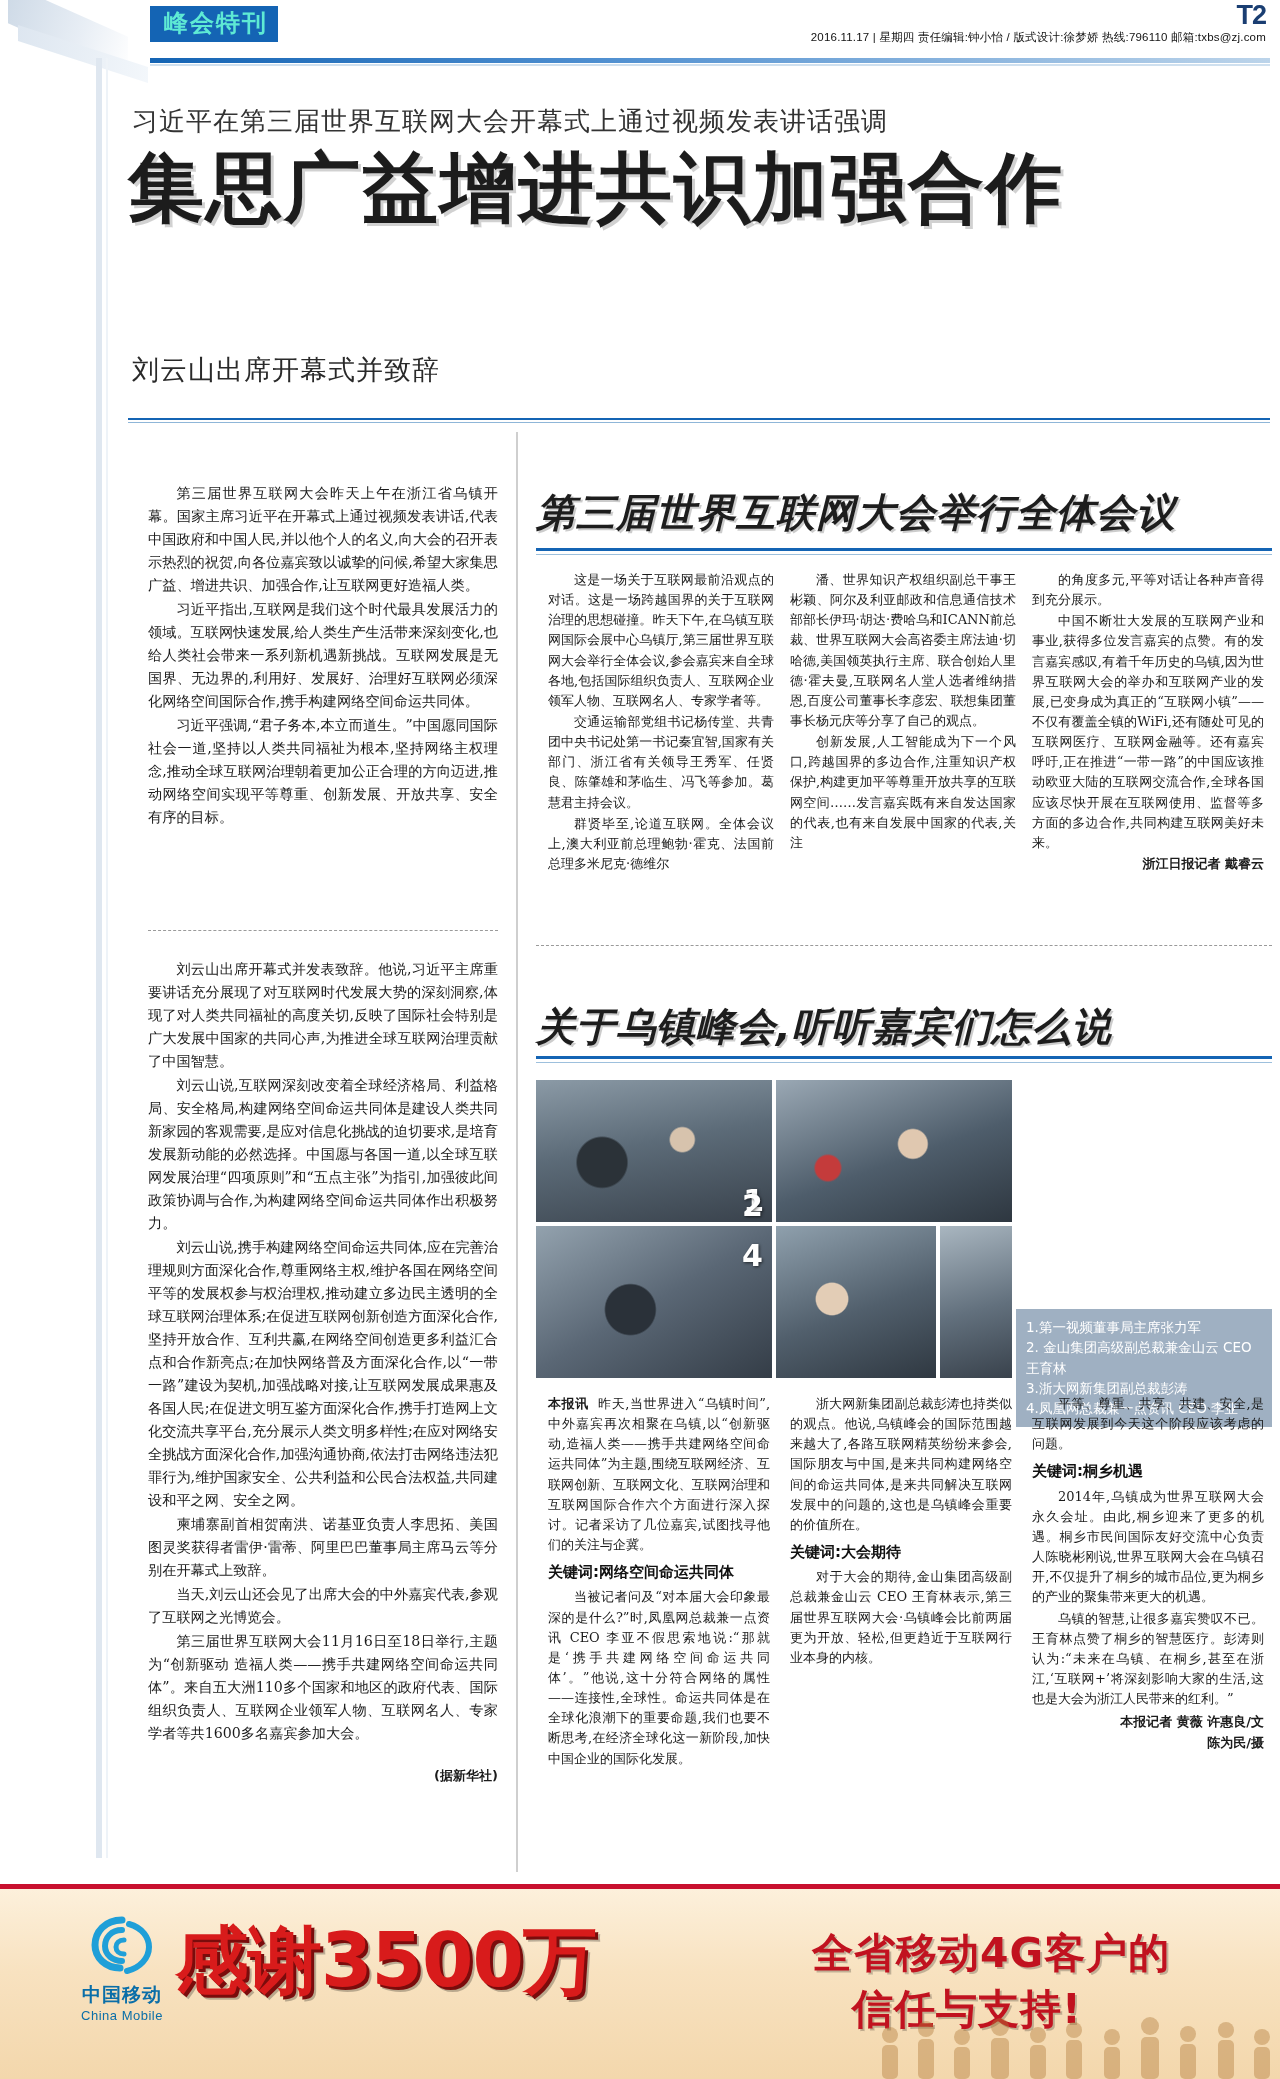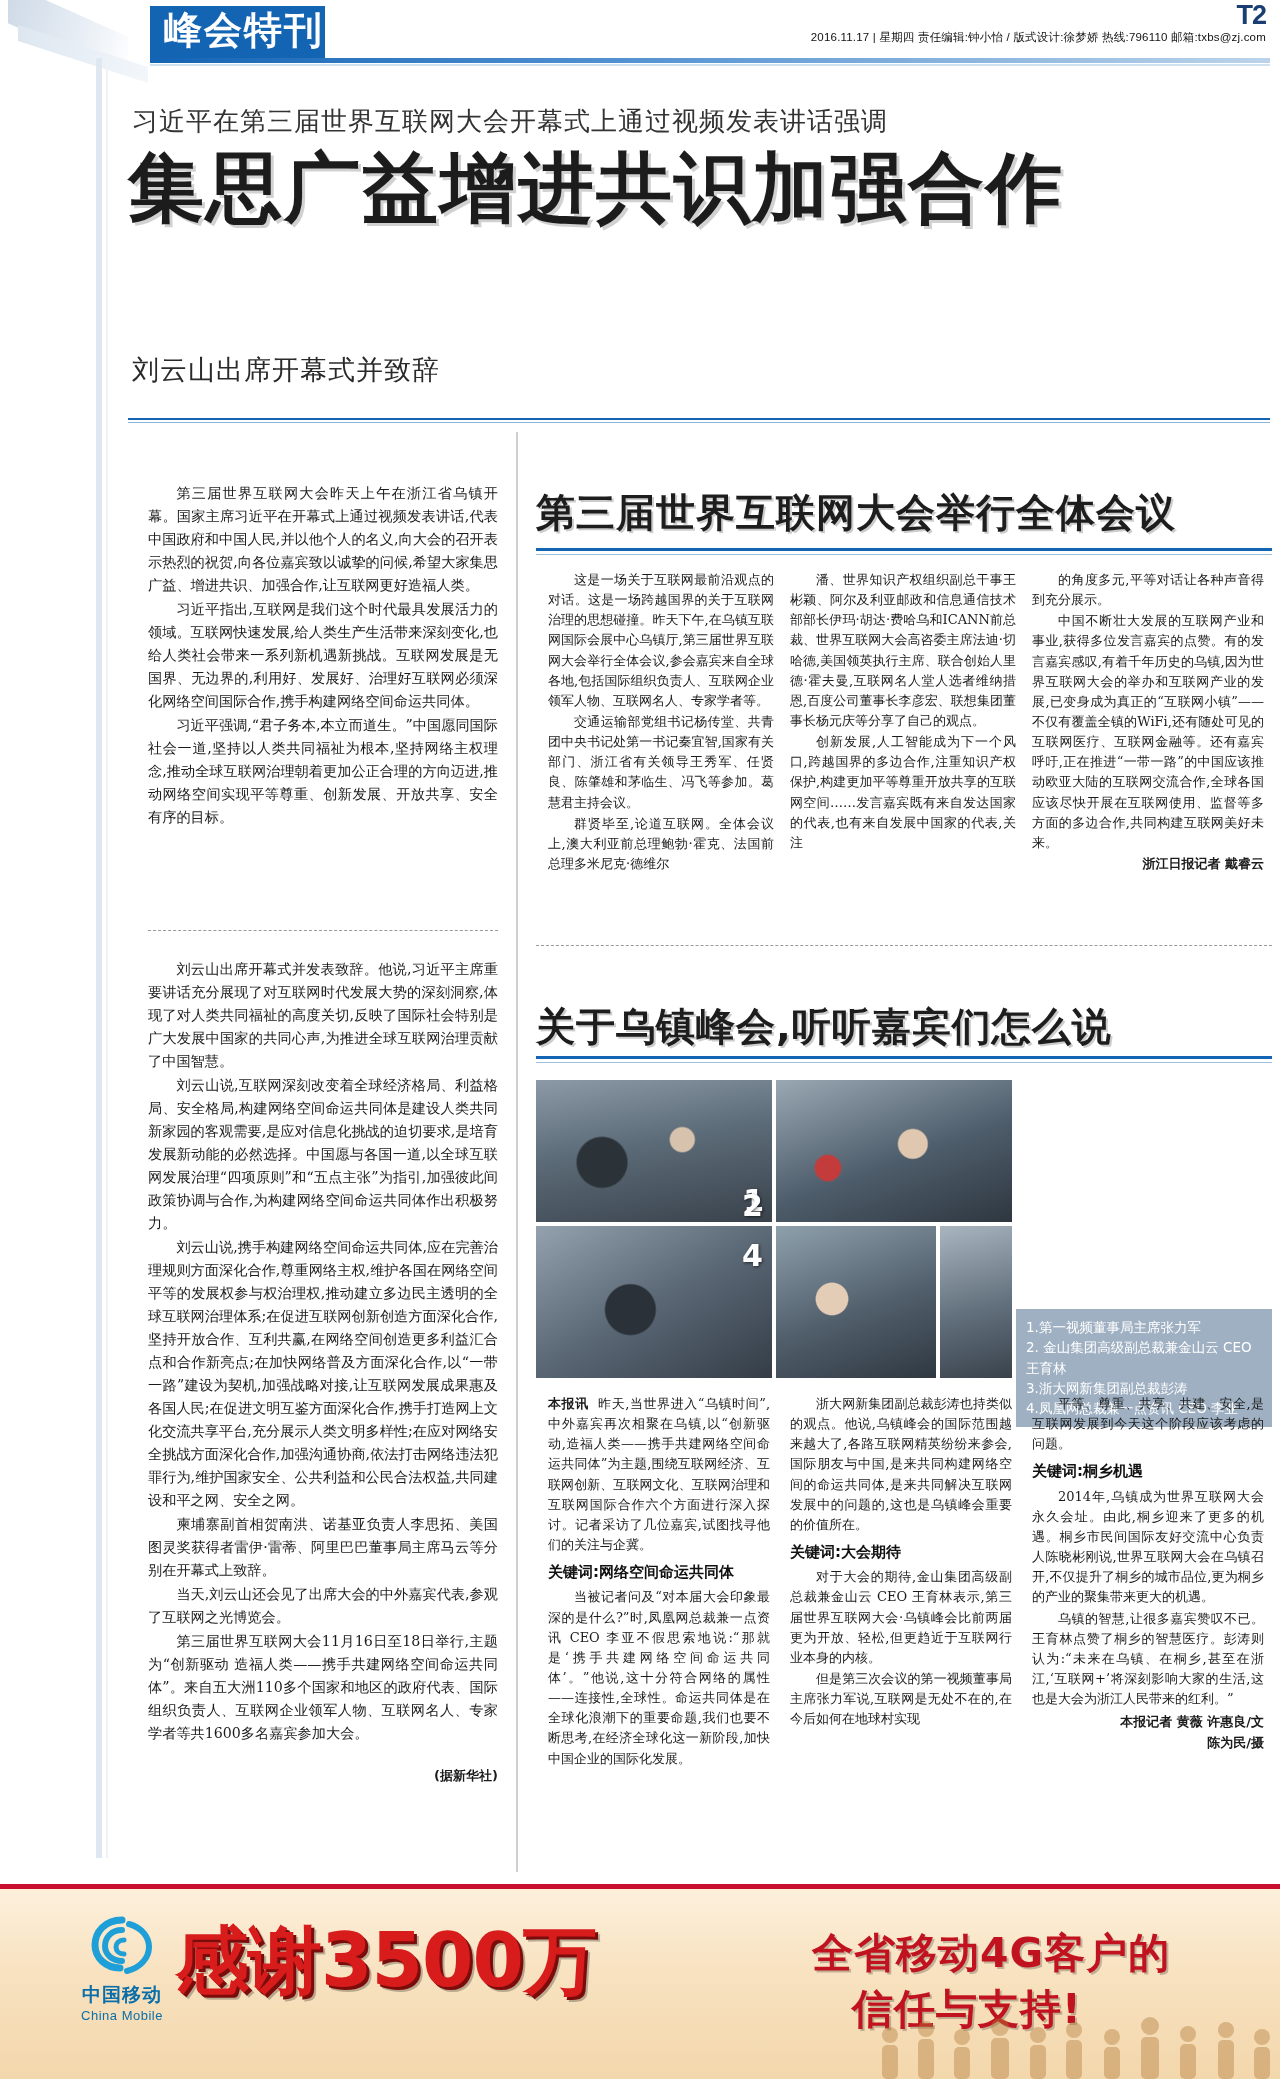--- a/index.html
+++ b/index.html
@@ -18,23 +18,23 @@
   .swoosh .band1{position:absolute;left:8px;top:10px;width:120px;height:40px;
      background:linear-gradient(105deg,#cdd9e6 0%,#e8eef5 60%,#ffffff 100%);
      transform:skewY(24deg);}
   .swoosh .band2{position:absolute;left:18px;top:46px;width:130px;height:16px;
      background:linear-gradient(100deg,#dde6f0,#f3f7fb);transform:skewY(18deg);}
   .vrule{position:absolute;left:96px;top:58px;width:6px;height:1800px;background:#dfe7f0;}
   .vrule2{position:absolute;left:106px;top:58px;width:2px;height:1800px;background:#eef3f8;}
 
   
   .masthead{position:absolute;left:150px;top:6px;width:1120px;height:52px;}
-  .special-box{display:inline-block;vertical-align:middle;background:#1464b4;color:#ffffff;
+  .special-box{display:inline-block;vertical-align:middle;background:#1464b4;color:#5eead4;
      font-family:"DejaVu Sans","Liberation Sans",sans-serif;font-weight:bold;
-     font-size:38px;letter-spacing:2px;padding:4px 1px 6px 14px;line-height:1.1;}
+     font-size:24px;letter-spacing:2px;padding:4px 10px 6px 14px;line-height:1.1;}
   .brand{display:inline-block;vertical-align:middle;margin-left:16px;position:relative;top:2px;}
   .brand .en{font-family:"Liberation Sans",sans-serif;font-size:7px;letter-spacing:1px;
      color:#c8102e;display:block;margin-left:62px;margin-bottom:-4px;font-weight:bold;}
   .brand .cn{font-family:"DejaVu Serif",serif;font-size:34px;color:#d42020;font-weight:bold;
      font-style:italic;letter-spacing:1px;}
   .brand .cn2{font-family:"DejaVu Serif",serif;font-size:30px;color:#d42020;font-weight:bold;
      font-style:italic;letter-spacing:2px;margin-left:8px;}
   .hdr-meta{position:absolute;right:14px;top:30px;font-family:"Liberation Sans",sans-serif;
      font-size:11.5px;color:#111;white-space:nowrap;letter-spacing:.2px;}
   .pageno{position:absolute;right:14px;top:0px;font-family:"Liberation Sans",sans-serif;
@@ -66,21 +66,21 @@
   .small-txt{font-family:"DejaVu Serif","Liberation Serif",serif;font-size:13px;
      line-height:1.55;text-align:justify;color:#1b1b1b;}
   .small-txt p{margin:0 0 1px 0;text-indent:2em;}
   .sig{text-align:right;font-weight:bold;font-family:"DejaVu Sans",sans-serif;font-size:13px;}
 
   .dashrule{border-top:1px dashed #9a9a9a;height:0;}
 
   
   .sec-head{font-family:"DejaVu Sans","Liberation Sans",sans-serif;font-weight:bold;
      font-size:39px;color:#1d1d1d;letter-spacing:1px;text-shadow:2px 2px 0 rgba(0,0,0,.2);
-     white-space:nowrap;}
+     white-space:nowrap;font-style:italic;}
   .sec-rule{height:3px;background:#1464b4;}
   .sec-rule-thin{height:1px;background:#9dc0dd;margin-top:2px;}
 
   
   .photo{position:absolute;overflow:hidden;background:#6b7b8c;}
   .ph-num{position:absolute;color:#fff;font-family:"DejaVu Sans",sans-serif;font-weight:bold;
      font-size:30px;text-shadow:1px 1px 3px rgba(0,0,0,.6);}
   .capbox{position:absolute;background:#9fb0c2;color:#fff;font-family:"DejaVu Sans",sans-serif;
      font-size:13.5px;line-height:1.5;padding:8px 10px;box-sizing:border-box;}
 
@@ -226,21 +226,20 @@
   <div class="art small-txt" style="left:548px;top:1394px;width:222px;">
     <p style="text-indent:0;"><span class="lead-b">本报讯</span>&nbsp;&nbsp;<span>昨天,当世界进入“乌镇时间”,中外嘉宾再次相聚在乌镇,以“创新驱动,造福人类——携手共建网络空间命运共同体”为主题,围绕互联网经济、互联网创新、互联网文化、互联网治理和互联网国际合作六个方面进行深入探讨。记者采访了几位嘉宾,试图找寻他们的关注与企冀。</span></p>
     <div class="kw">关键词:网络空间命运共同体</div>
     <p>当被记者问及“对本届大会印象最深的是什么?”时,凤凰网总裁兼一点资讯 CEO 李亚不假思索地说:“那就是‘携手共建网络空间命运共同体’。”他说,这十分符合网络的属性——连接性,全球性。命运共同体是在全球化浪潮下的重要命题,我们也要不断思考,在经济全球化这一新阶段,加快中国企业的国际化发展。</p>
   </div>
 
   <div class="art small-txt" style="left:790px;top:1394px;width:222px;">
     <p>浙大网新集团副总裁彭涛也持类似的观点。他说,乌镇峰会的国际范围越来越大了,各路互联网精英纷纷来参会,国际朋友与中国,是来共同构建网络空间的命运共同体,是来共同解决互联网发展中的问题的,这也是乌镇峰会重要的价值所在。</p>
     <div class="kw">关键词:大会期待</div>
     <p>对于大会的期待,金山集团高级副总裁兼金山云 CEO 王育林表示,第三届世界互联网大会·乌镇峰会比前两届更为开放、轻松,但更趋近于互联网行业本身的内核。</p>
-    <p>但是第三次会议的第一视频董事局主席张力军说,互联网是无处不在的,在今后如何在地球村实现</p>
   </div>
 
   <div class="art small-txt" style="left:1032px;top:1394px;width:232px;">
     <p>平等、尊重、共享、共建、安全,是互联网发展到今天这个阶段应该考虑的问题。</p>
     <div class="kw">关键词:桐乡机遇</div>
     <p>2014年,乌镇成为世界互联网大会永久会址。由此,桐乡迎来了更多的机遇。桐乡市民间国际友好交流中心负责人陈晓彬刚说,世界互联网大会在乌镇召开,不仅提升了桐乡的城市品位,更为桐乡的产业的聚集带来更大的机遇。</p>
     <p>乌镇的智慧,让很多嘉宾赞叹不已。王育林点赞了桐乡的智慧医疗。彭涛则认为:“未来在乌镇、在桐乡,甚至在浙江,‘互联网+’将深刻影响大家的生活,这也是大会为浙江人民带来的红利。”</p>
     <p class="sig" style="text-indent:0;margin-top:3px;">本报记者 黄薇 许惠良/文</p>
     <p class="sig" style="text-indent:0;">陈为民/摄</p>
   </div>

